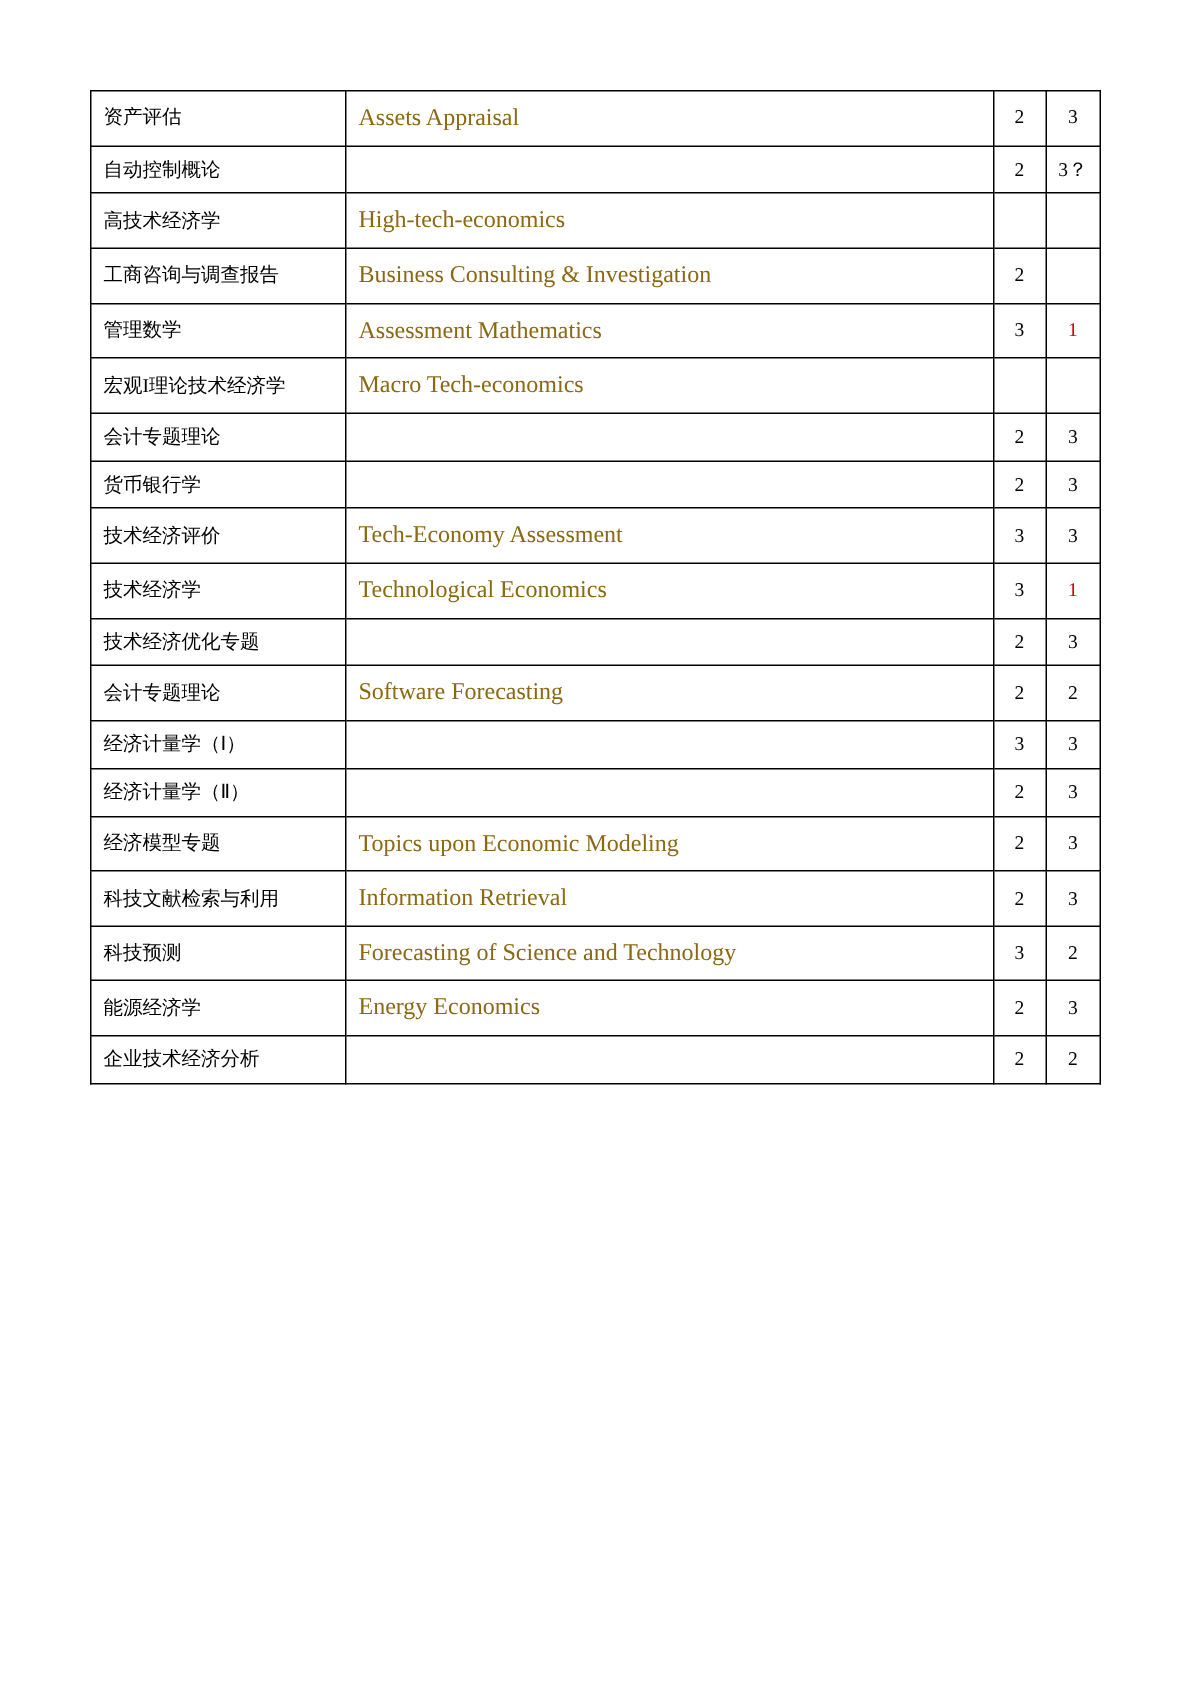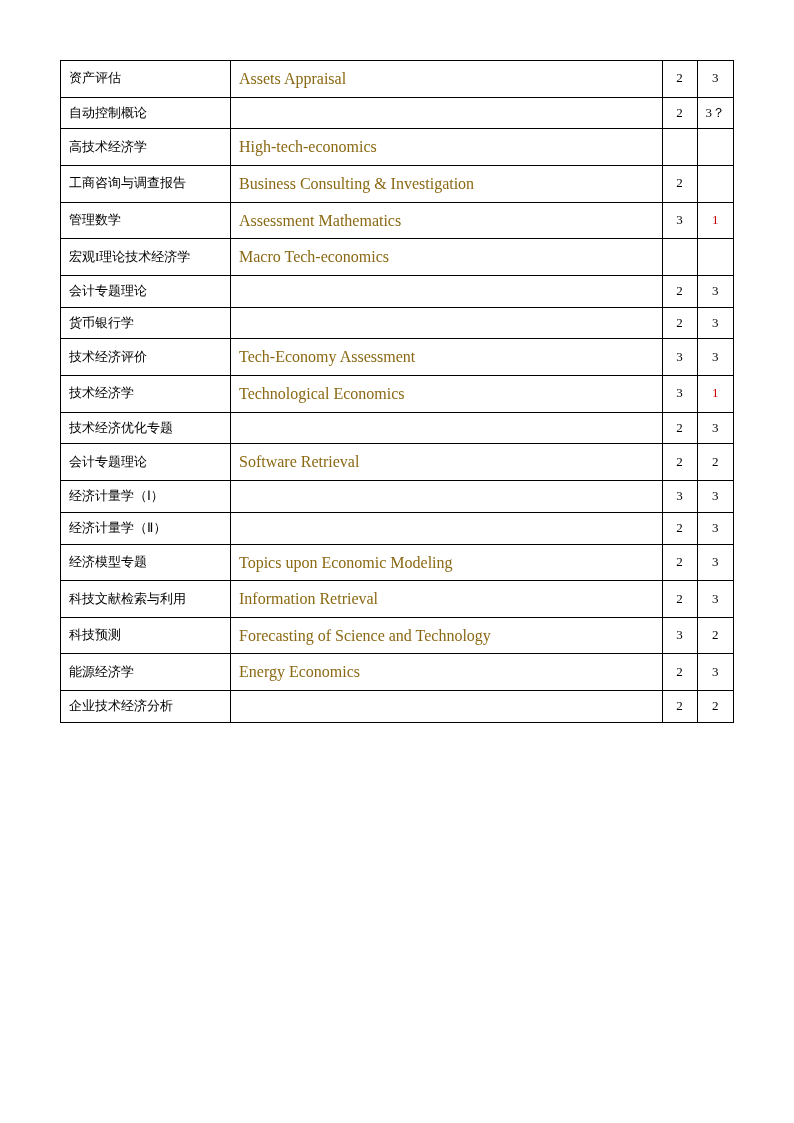--- a/index.html
+++ b/index.html
@@ -117,21 +117,21 @@
           <td class="col-num2"><span class="highlight-red">1</span></td>
         </tr>
         <tr>
           <td class="col-chinese">技术经济优化专题</td>
           <td class="col-english"></td>
           <td class="col-num">2</td>
           <td class="col-num2">3</td>
         </tr>
         <tr>
           <td class="col-chinese">会计专题理论</td>
-          <td class="col-english">Software Retrieval</td>
+          <td class="col-english">Software Forecasting</td>
           <td class="col-num">2</td>
           <td class="col-num2">2</td>
         </tr>
         <tr>
           <td class="col-chinese">经济计量学（Ⅰ）</td>
           <td class="col-english"></td>
           <td class="col-num">3</td>
           <td class="col-num2">3</td>
         </tr>
         <tr>

